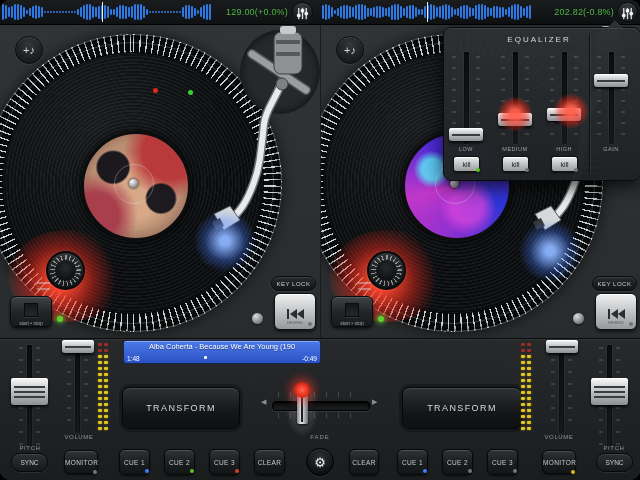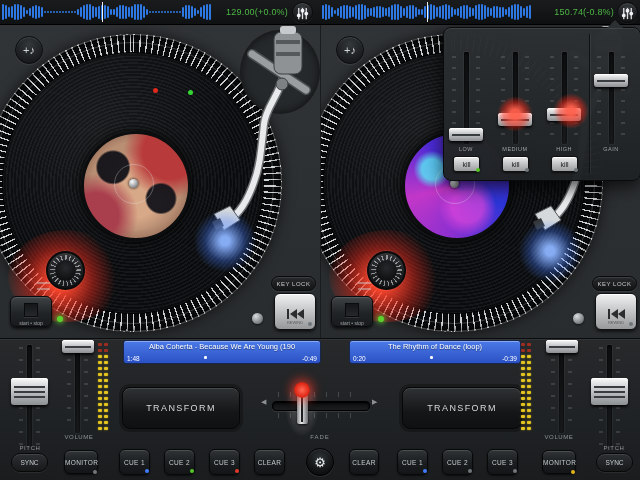--- a/index.html
+++ b/index.html
@@ -1,16 +1,16 @@
 <!DOCTYPE html>
 <html><head>
 <meta charset="utf-8">
 <style>
   html,body{margin:0;padding:0;background:#000;font-family:"Liberation Sans",sans-serif;}
-  .app{position:relative;width:640px;height:480px;background:#2c2f31;overflow:hidden;}
+  .app{position:relative;width:640px;height:480px;background:#2c2f31;overflow:hidden;border-radius:10px;}
 
   
   .topbar{position:absolute;left:0;top:0;width:640px;height:24px;background:linear-gradient(#191b1d,#0f1113);border-bottom:1px solid #000;z-index:40;}
   .wave{position:absolute;top:2px;height:20px;display:flex;align-items:center;gap:1px;overflow:hidden;}
   .wbar{width:2px;border-radius:1px;}
   .playhead{position:absolute;top:0;width:1px;height:100%;background:rgba(255,255,255,.9);}
   .bpm{position:absolute;top:0;height:24px;line-height:24px;font-size:9px;text-align:right;letter-spacing:.2px;}
   .eqbtn{position:absolute;top:2px;width:21px;height:21px;border-radius:50%;background:radial-gradient(circle at 50% 32%,#3c4042,#16181a 72%);border:1px solid #0a0b0c;box-shadow:0 1px 1px rgba(255,255,255,.08),inset 0 1px 1px rgba(255,255,255,.16);padding:0;cursor:pointer;}
   .eqbtn svg{display:block;margin:2px auto 0;}
 
@@ -264,21 +264,21 @@
         <div class="wbar" style="height: 10px; background: rgb(46, 120, 228);"></div>
         <div class="wbar" style="height: 14.4px; background: rgb(46, 120, 228);"></div>
         <div class="wbar" style="height: 16.5px; background: rgb(46, 120, 228);"></div>
         <div class="wbar" style="height: 15.8px; background: rgb(46, 120, 228);"></div>
         <div class="wbar" style="height: 12.7px; background: rgb(46, 120, 228);"></div>
         <div class="wbar" style="height: 8.8px; background: rgb(46, 120, 228);"></div>
         <div class="wbar" style="height: 12.6px; background: rgb(46, 120, 228);"></div>
         <div class="wbar" style="height: 14.9px; background: rgb(46, 120, 228);"></div>
       <div class="playhead" style="left: 49.5%;"></div>
     </div>
-    <div class="bpm" style="left: 540px; width: 74px; color: rgb(79, 184, 69);">150.74(-0.8%)</div>
+    <div class="bpm" style="left: 540px; width: 74px; color: rgb(79, 184, 69);">202.82(-0.8%)</div>
     <button class="eqbtn" style="left:617px;">
       <span><svg width="15" height="15" viewBox="0 0 16 16">
             <g stroke="#dfe2e4" stroke-width="1.4">
               <line x1="4" y1="2" x2="4" y2="14"></line>
               <line x1="8" y1="2" x2="8" y2="14"></line>
               <line x1="12" y1="2" x2="12" y2="14"></line>
             </g>
             <circle cx="4" cy="10" r="2" fill="#f2f4f5"></circle>
             <circle cx="8" cy="5" r="2" fill="#f2f4f5"></circle>
             <circle cx="12" cy="8" r="2" fill="#f2f4f5"></circle>
@@ -378,28 +378,20 @@
   <div class="mixer">
 
     <div class="trackbar" style="left:123px;width:196px;">
       <div class="tb-title">Alba Coherta - Because We Are Young (190</div>
       <div class="tb-times">
         <span>1:48</span>
         <span>-0:49</span>
       </div>
       <div class="tb-prog" style="left: 41%;"></div>
     </div>
-    <div class="trackbar" style="left:349px;width:170px;">
-      <div class="tb-title">The Rhythm of Dance (loop)</div>
-      <div class="tb-times">
-        <span>0:20</span>
-        <span>-0:39</span>
-      </div>
-      <div class="tb-prog" style="left: 47%;"></div>
-    </div>
 
     <button class="transform" style="left:122px;width:118px;">TRANSFORM</button>
     <button class="transform" style="left:402px;width:120px;">TRANSFORM</button>
 
     <div class="xglow"></div>
     <span class="xarrow" style="left:261px;">◀</span>
     <span class="xarrow" style="left:372px;">▶</span>
     <div class="hticks" style="top:53px;"></div>
     <div class="hticks" style="top:74px;"></div>
     <div class="xtrack"></div>
@@ -572,20 +564,21 @@
     <div class="vtick" style="left:599px;top:8px;height:98px;"></div>
     <div class="vtick" style="left:616px;top:8px;height:98px;"></div>
     <div class="vslot" style="left:607px;top:6px;height:102px;"></div>
     <div class="vhandle lines" style="left:591px;top:39px;width:37px;height:27px;"></div>
     <div class="flabel" style="left:594px;width:40px;top:106px;">PITCH</div>
     <button class="sync" style="left:596px;">SYNC</button>
   </div>
 
   <div class="eqpanel">
     <div class="notch"></div>
+    <div class="eqtitle">EQUALIZER</div>
     <div class="eqsep"></div>
 
     <div class="eqtick" style="left:8px;"></div>
     <div class="eqtick" style="left:32px;"></div>
     <div class="eqslot" style="left:20px;"></div>
     <div class="eqhandle" style="left:5px;top:100px;"></div>
     <div class="eqlabel" style="left:0px;">LOW</div>
     <button class="kill" style="left:9px;">kill</button>
     <span class="bdot" style="inset: 140px auto auto 32px; background: rgb(85, 199, 36);"></span>
 

